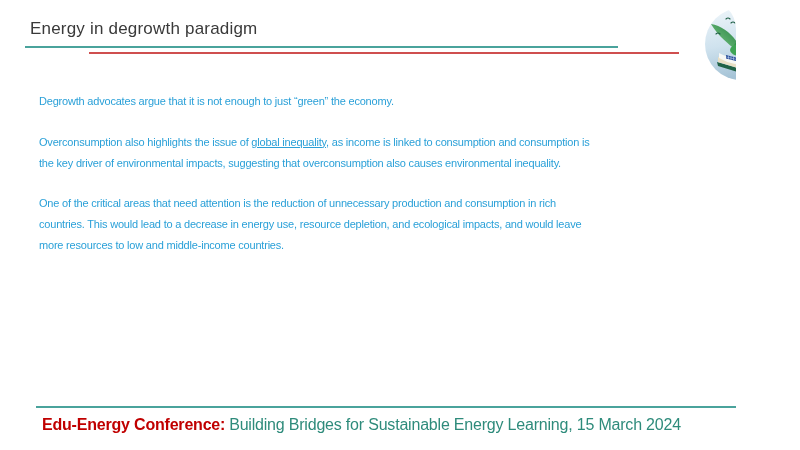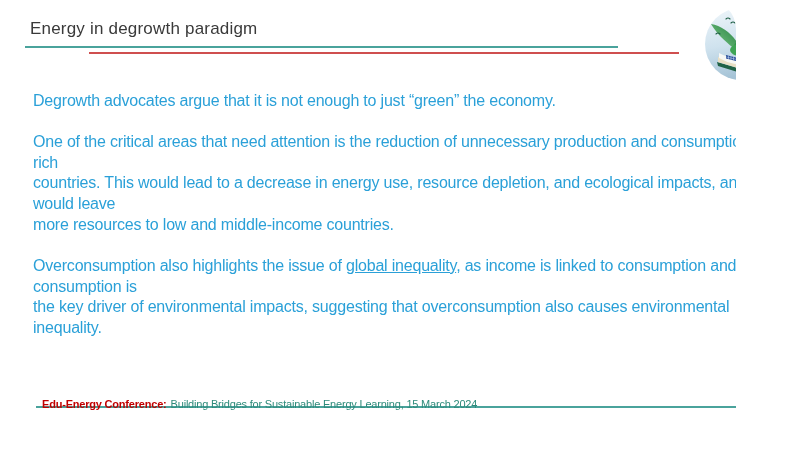--- a/index.html
+++ b/index.html
@@ -9,28 +9,28 @@
   }
   .title {
     position:absolute; left:30px; top:19px; margin:0;
     font-size:17px; font-weight:500; color:#3a3a3a; letter-spacing:0.2px;
   }
   .rule { position:absolute; height:2px; }
   .rule-teal-header { left:25px; top:46px; width:593px; background:#4aa39c; }
   .rule-red-header  { left:89px; top:52px; width:590px; background:#cf4f4f; height:1.8px; }
   .logo { position:absolute; left:704px; top:7px; width:74px; height:74px; }
   .body {
-    position:absolute; left:33px; top:91px; width:755px;
-    color:#2aa0d8; font-size:16px; letter-spacing:-0.2px;
+    position:absolute; left:39px; top:91px; width:755px;
+    color:#2aa0d8; font-size:11px; letter-spacing:-0.2px;
   }
   .body p { margin:0 0 20px 0; line-height:20.8px; white-space:pre-line; }
   .underline { text-decoration:underline; }
   .rule-footer { left:36px; top:406px; width:721px; background:#4aa39c; }
   .footer {
-    position:absolute; left:42px; top:398px; font-size:11px; letter-spacing:-0.2px;
+    position:absolute; left:42px; top:416px; font-size:16px; letter-spacing:-0.2px;
     white-space:nowrap;
   }
   .footer-conf { color:#c00000; font-weight:bold; }
   .footer-sub  { color:#2e8b7b; margin-left:4px; }
 </style>
 </head>
 <body>
 
 <div class="slide">
 
@@ -79,25 +79,25 @@
         <path d="M37,51 L37,58" stroke="#b9c2b8" stroke-width="0.8"></path>
         <polygon points="22,48 32,50.5 32,54 22,51.5" fill="#2a4d9b"></polygon>
         <path d="M24.5,48.6 L24.5,52.1 M27,49.2 L27,52.7 M29.5,49.8 L29.5,53.3 M22,49.9 L32,52.3" stroke="#cfe0f5" stroke-width="0.5" fill="none"></path>
         <path d="M22,12 q2,-2 4,0 M27,16 q2,-2 4,0 M50,8 q2,-2 4,0 M58,14 q2,-2 4,0 M12,27 q2,-2 4,0 M63,24 q2,-2 4,0" stroke="#1f5f46" stroke-width="1.1" fill="none" stroke-linecap="round"></path>
       </g>
     </svg>
   </div>
 
   <div class="body">
     <p>Degrowth advocates argue that it is not enough to just “green” the economy.</p>
+    <p><span>Overconsumption also highlights the issue of </span><span class="underline">global inequality</span><span>, as income is linked to consumption and consumption is
+the key driver of environmental impacts, suggesting that overconsumption also causes environmental inequality.</span></p>
     <p>One of the critical areas that need attention is the reduction of unnecessary production and consumption in rich
 countries. This would lead to a decrease in energy use, resource depletion, and ecological impacts, and would leave
 more resources to low and middle-income countries.</p>
-    <p><span>Overconsumption also highlights the issue of </span><span class="underline">global inequality</span><span>, as income is linked to consumption and consumption is
-the key driver of environmental impacts, suggesting that overconsumption also causes environmental inequality.</span></p>
   </div>
 
   <div class="rule rule-footer"></div>
 
   <div class="footer">
     <span class="footer-conf">Edu-Energy Conference:</span><span class="footer-sub">Building Bridges for Sustainable Energy Learning, 15 March 2024</span>
   </div>
 
 </div>
 

